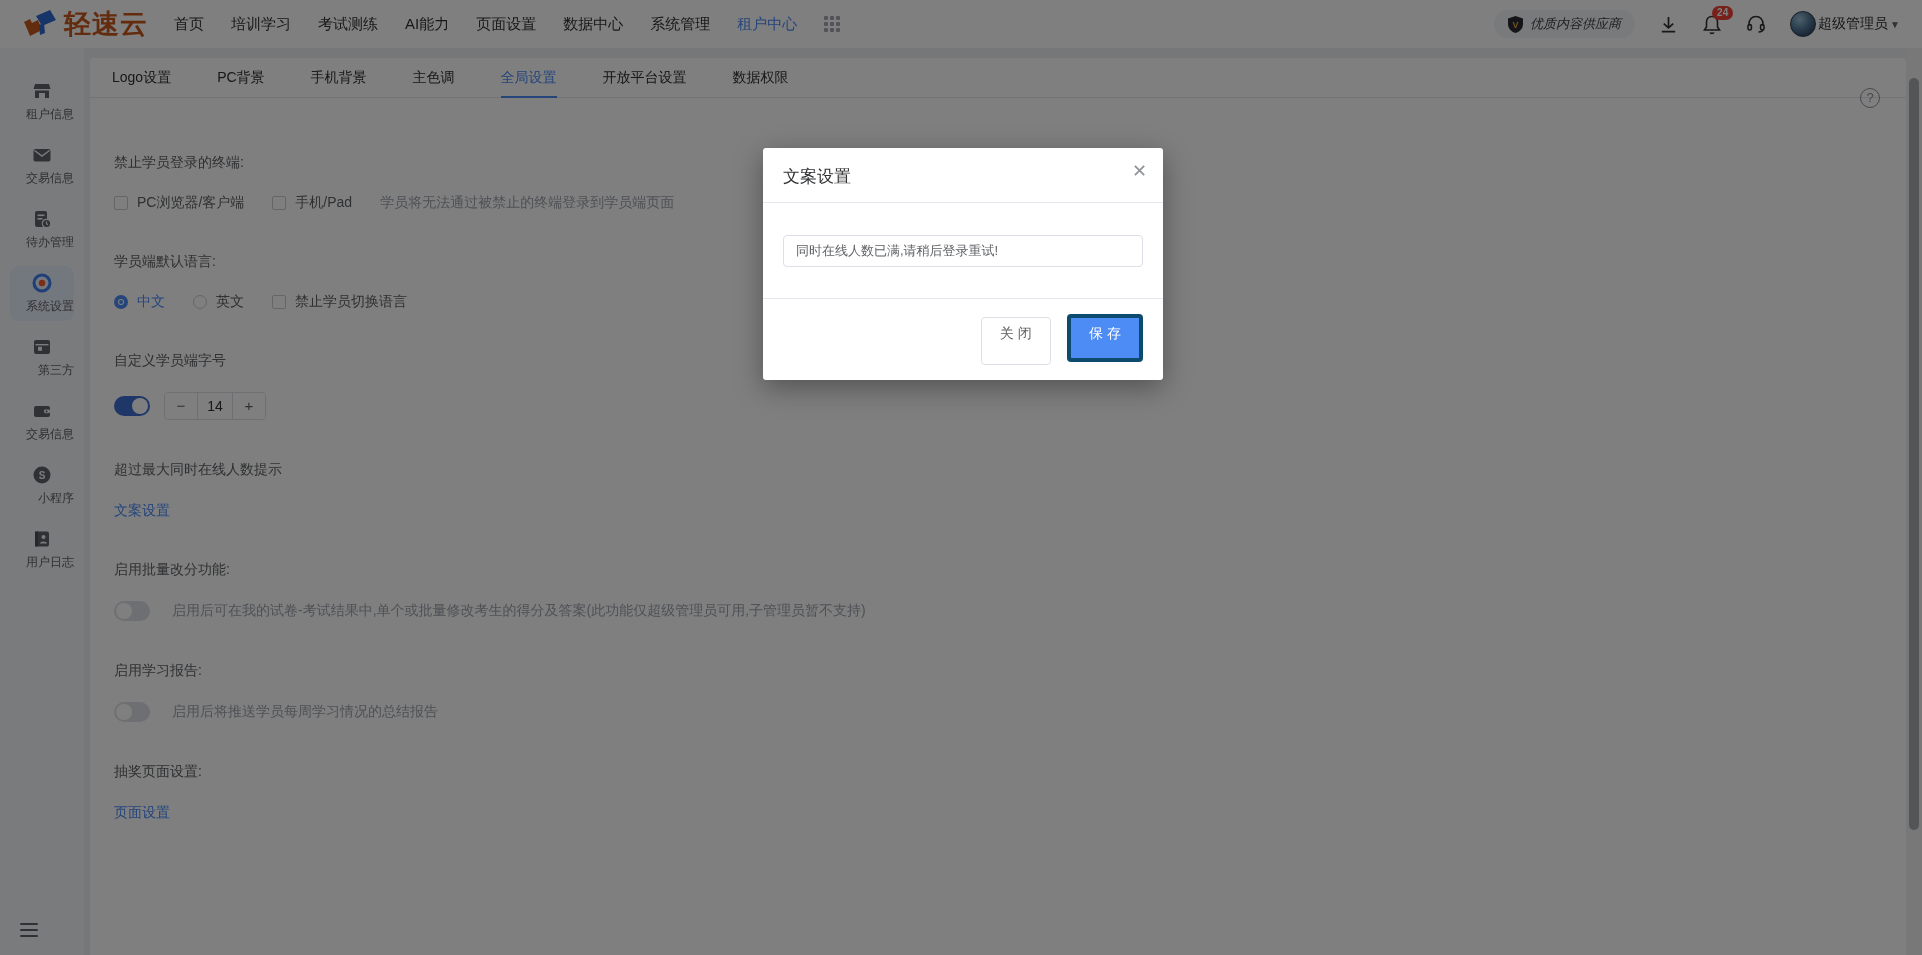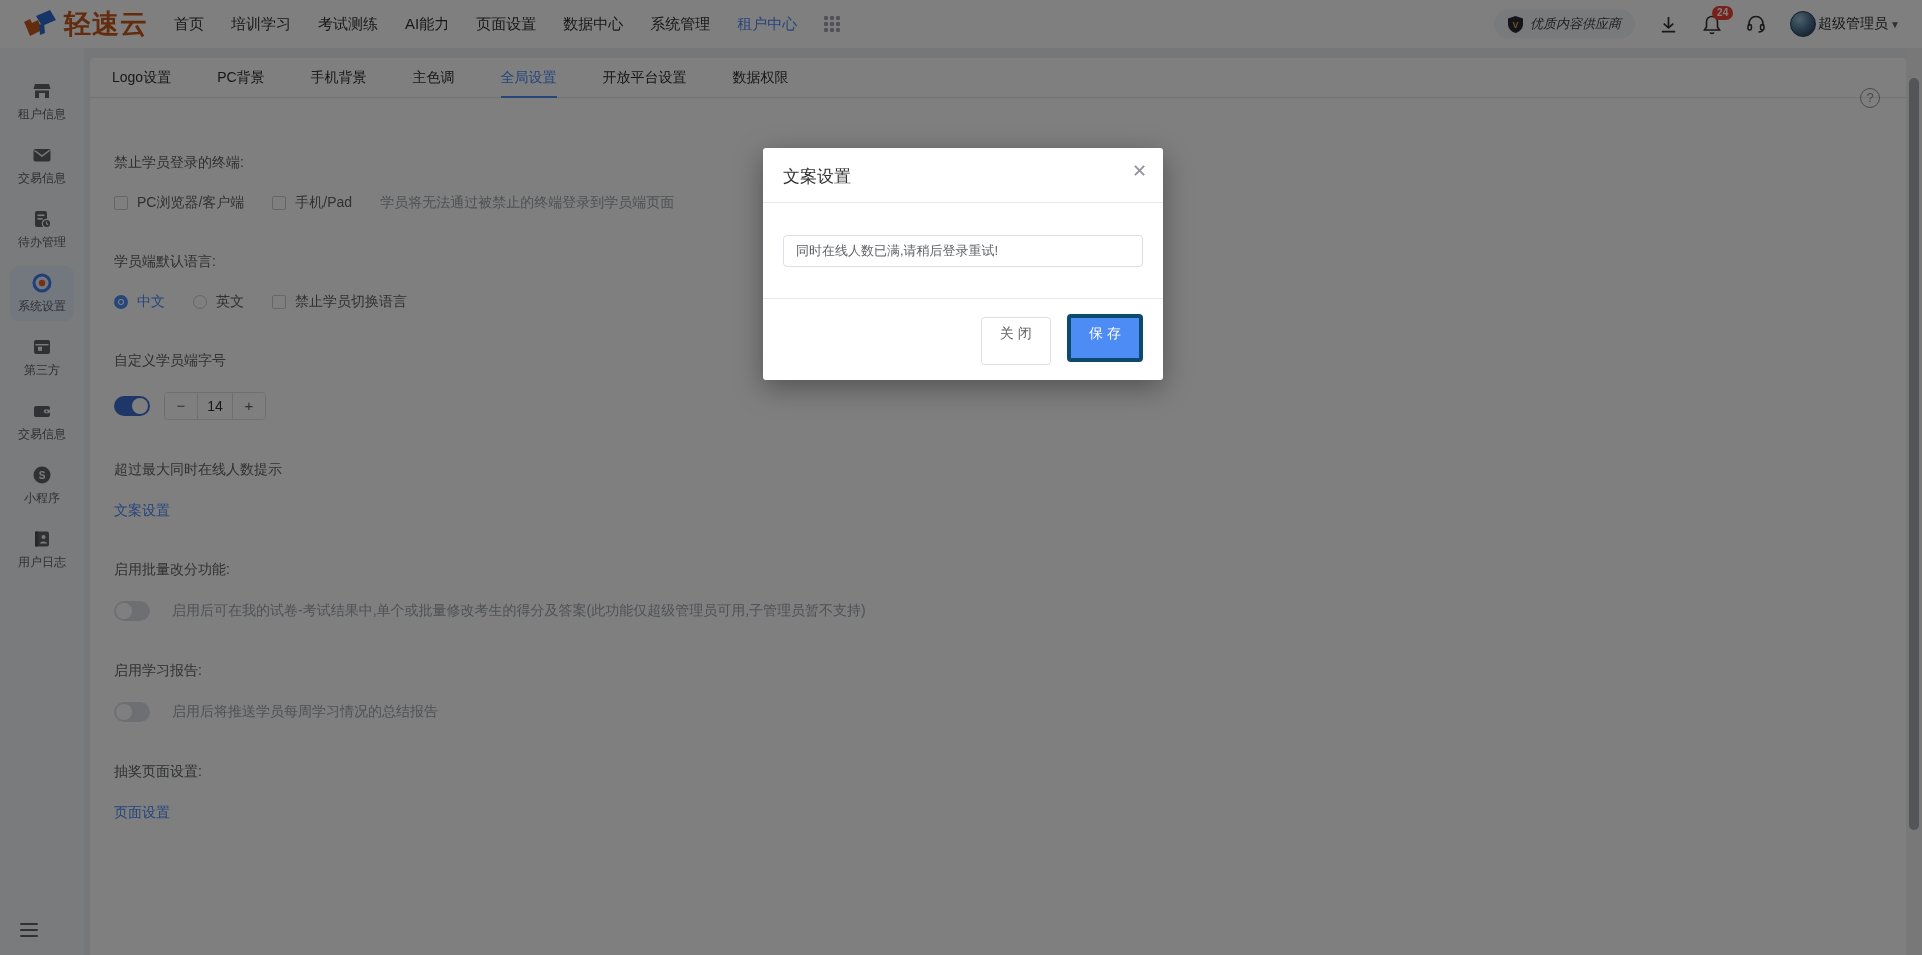--- a/index.html
+++ b/index.html
@@ -24,21 +24,21 @@
            line-height:14px; padding:0 5px; border-radius:8px; font-weight:bold; }
   .user { display:flex; align-items:center; gap:2px; }
   .avatar { width:26px; height:26px; border-radius:50%;
             background:radial-gradient(circle at 35% 30%, #9CC2D4 0%, #53799B 45%, #1E2B3A 100%);
             border:1px solid #2a3a4d; }
   .user-name { font-size:14px; color:#303133; }
   .caret { font-size:10px; color:#606266; }
 
   
   .sidebar { position:absolute; top:48px; left:0; width:84px; bottom:0; background:#F5F6F8; z-index:2; padding-top:26px; }
-  .side-item { width:64px; margin:0 auto 9px; text-align:center; padding:7px 0 6px; border-radius:9px; cursor:pointer; }
+  .side-item { width:64px; margin:0 auto 9px; text-align:right; padding:7px 0 6px; border-radius:9px; cursor:pointer; }
   .side-item.active { background:#E7EFFC; }
   .side-item .lbl { display:block; font-size:12px; color:#606266; margin-top:5px; }
   .side-item svg { display:block; margin:0 auto; }
   .hamburger { position:absolute; left:20px; bottom:14px; width:18px; cursor:pointer; }
   .hamburger i { display:block; height:2px; background:#5F6368; margin:4px 0; border-radius:1px; }
 
   
   .page { position:absolute; top:48px; left:84px; right:16px; bottom:0; padding:10px 0 0 6px; z-index:1; }
   .card { background:#fff; height:100%; border-radius:4px 4px 0 0; position:relative; }
   .tabbar { height:40px; border-bottom:1px solid #E4E7ED; display:flex; align-items:center; padding-left:22px; gap:46px; }

